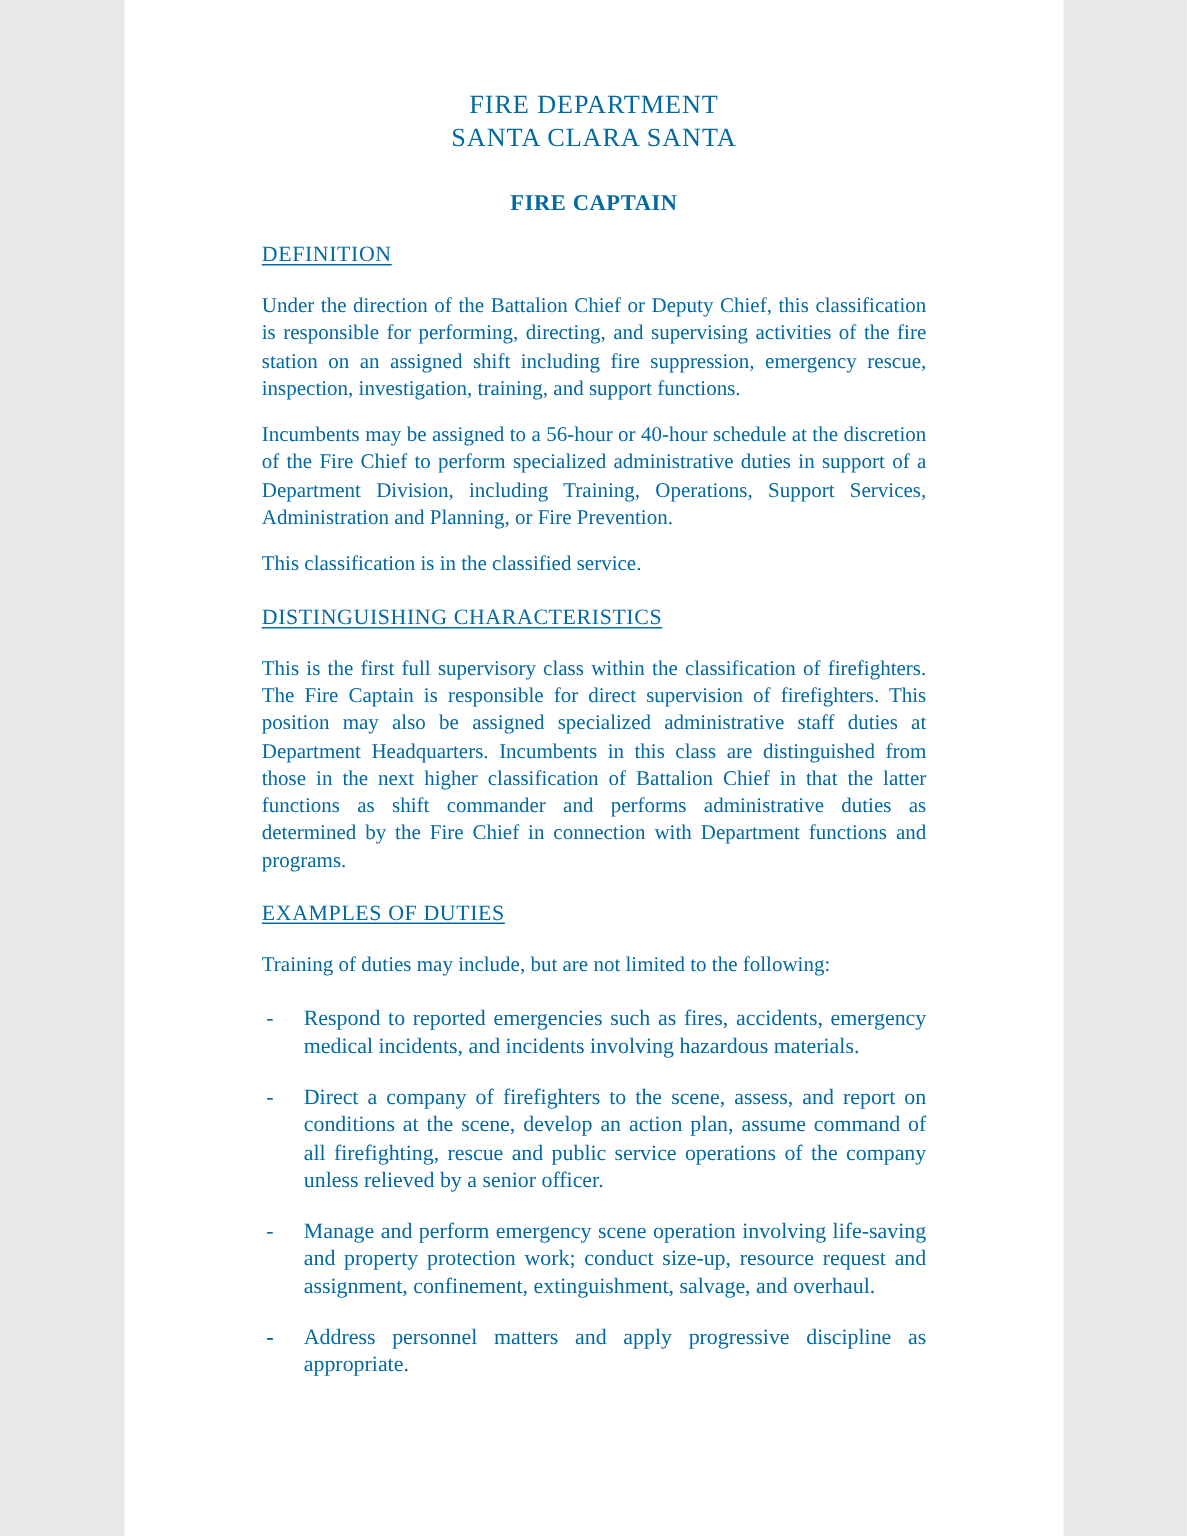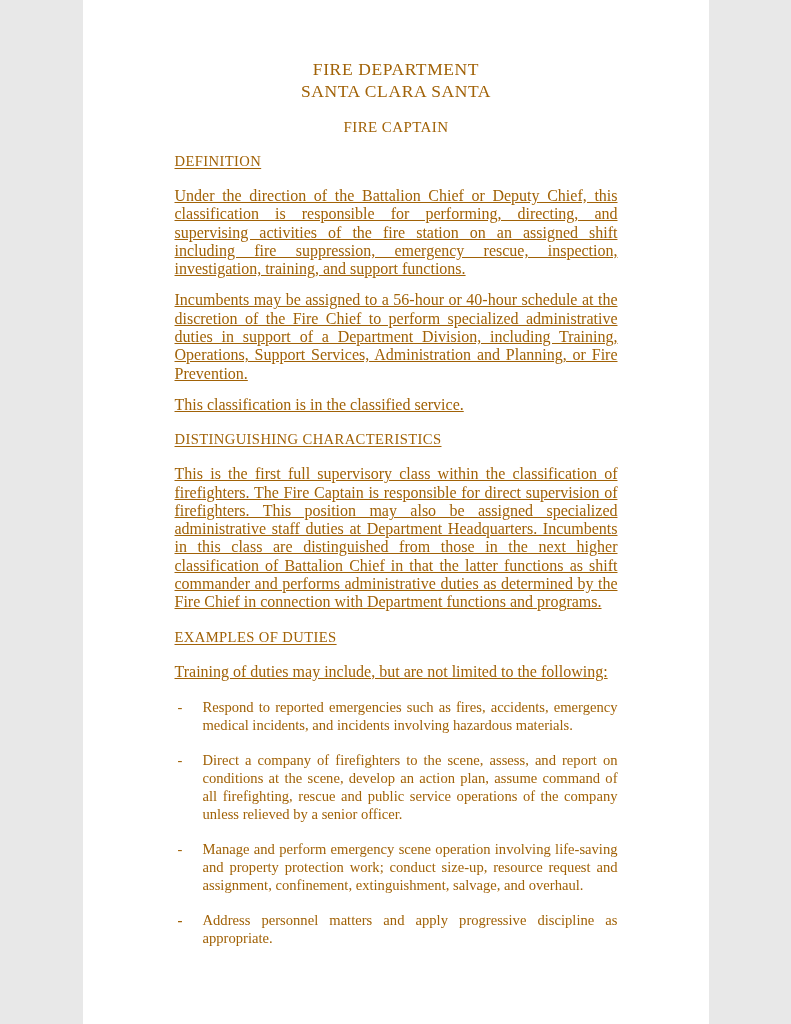--- a/index.html
+++ b/index.html
@@ -9,56 +9,55 @@
   }
   .page {
     position: relative;
     width: 626px;
     height: 1024px;
     margin: 0 auto;
     background: #ffffff;
     box-sizing: border-box;
     padding: 58px 91px 0 92px;
     font-family: "Liberation Serif", "DejaVu Serif", serif;
-    color: #a16207;
+    color: #0369a1;
     overflow: hidden;
   }
   .title-block {
     text-align: center;
   }
   .title-line {
     font-size: 17.5px;
     line-height: 22px;
     letter-spacing: 0.6px;
     font-weight: normal;
   }
   .position-title {
     text-align: center;
-    font-weight: normal;
+    font-weight: bold;
     font-size: 15px;
     letter-spacing: 0.4px;
-    margin-top: 17px;
+    margin-top: 26px;
   }
   .section-heading {
     font-size: 14.6px;
     font-weight: normal;
     letter-spacing: 0.4px;
     text-decoration: underline;
     text-underline-offset: 2px;
     margin: 0 0 17px 0;
   }
   .first-heading {
     margin-top: 16px;
   }
   .body-par {
-    font-size: 16px;
+    font-size: 14px;
     line-height: 18.3px;
     text-align: justify;
     margin: 0 0 13px 0;
-    text-decoration: underline;
   }
   .section {
     margin-top: 17px;
   }
   .bullet-list {
     margin-top: 17px;
   }
   .bullet-item {
     position: relative;
     padding-left: 28px;

